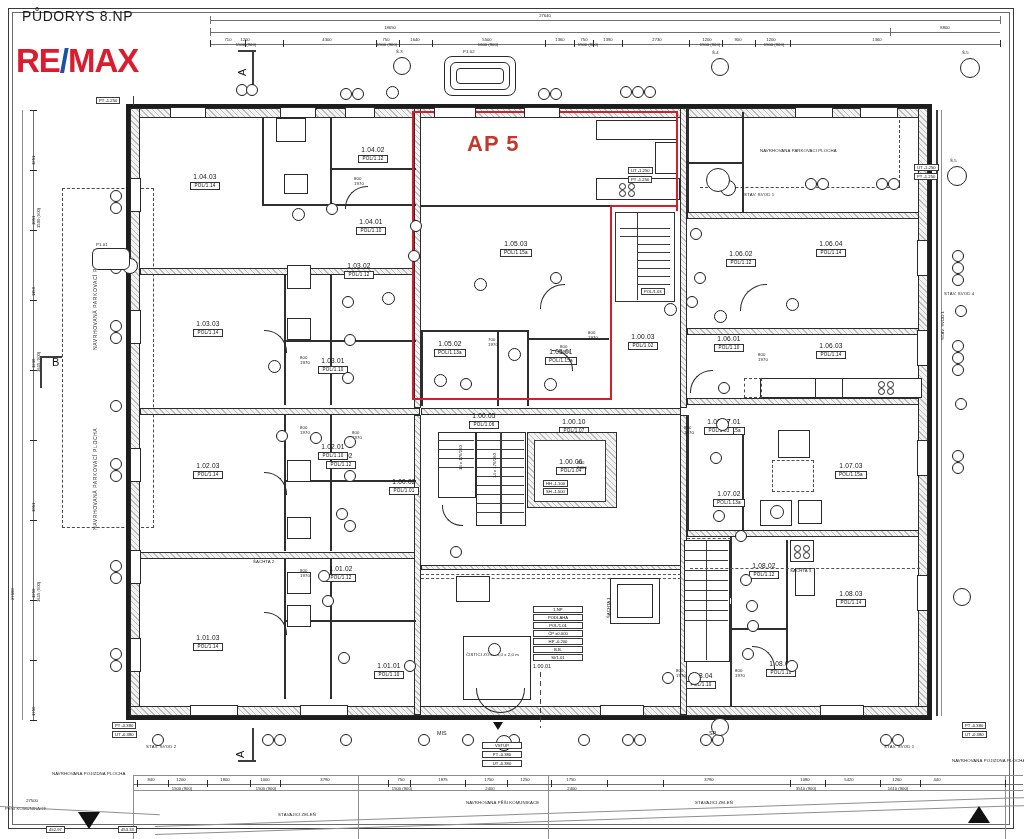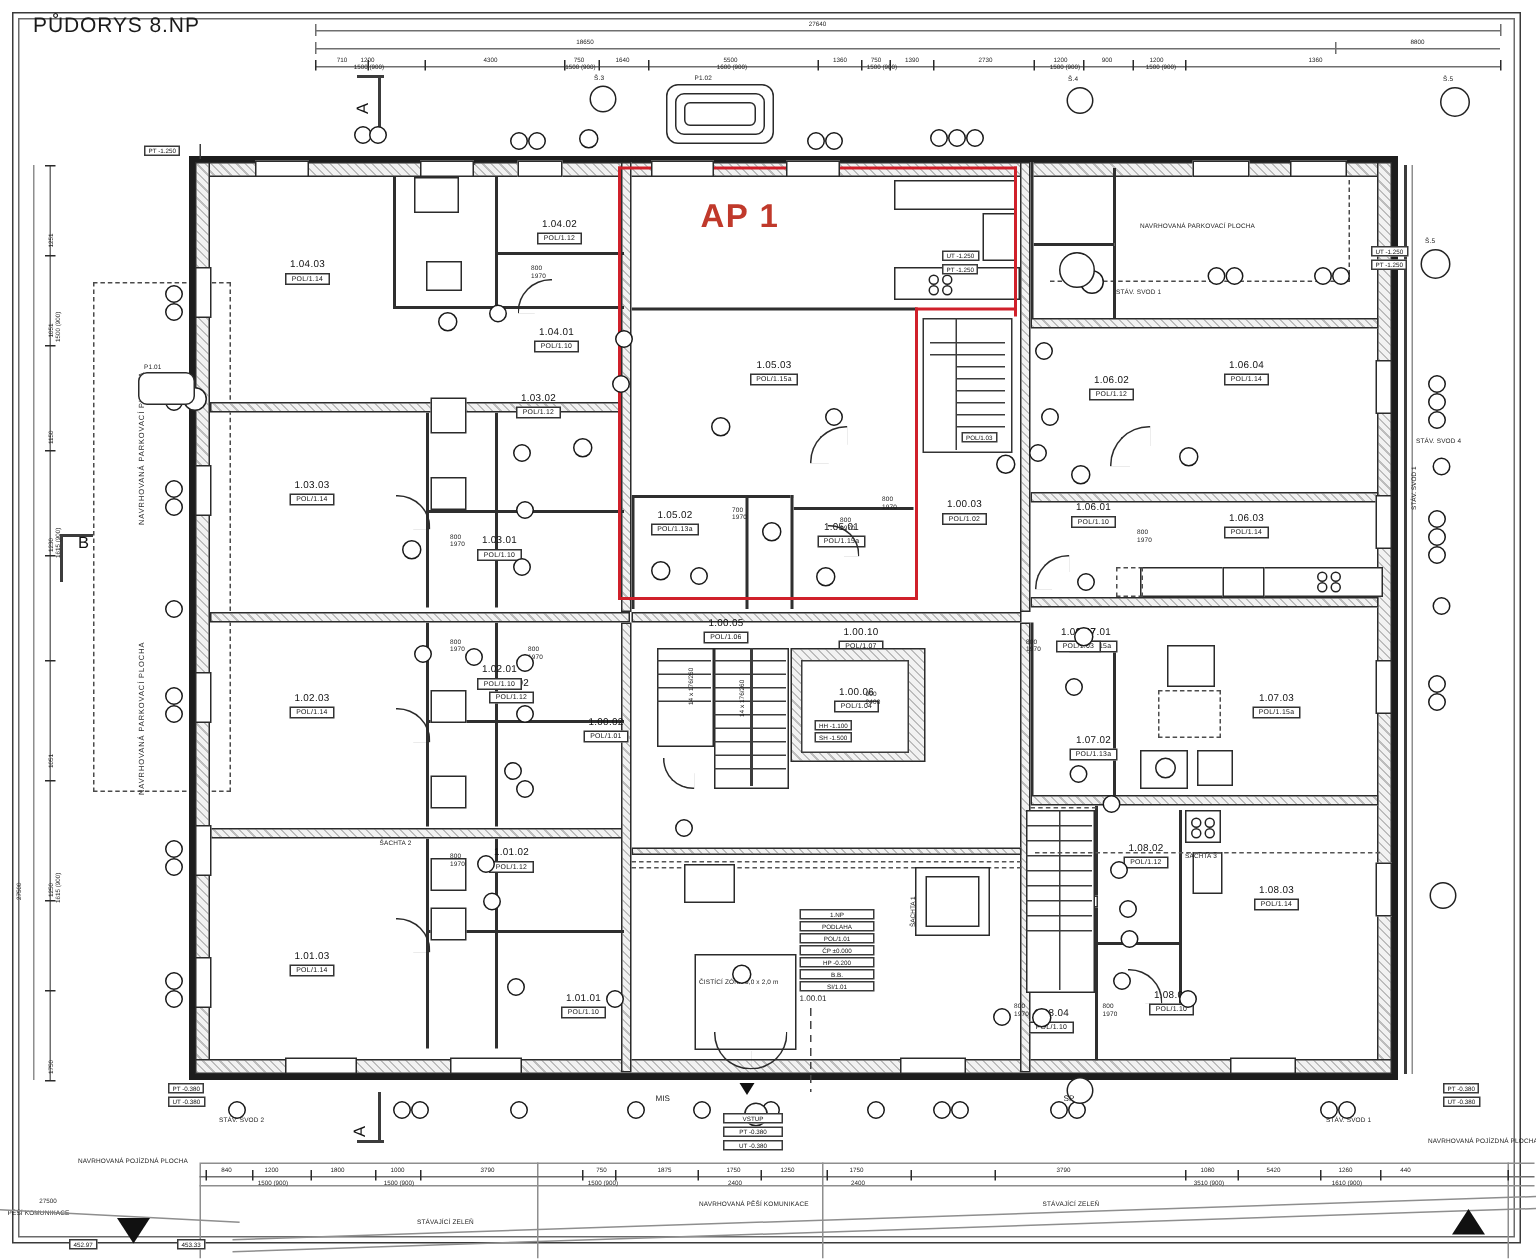--- a/index.html
+++ b/index.html
@@ -72,20 +72,23 @@
 </head>
 <body>
 
 <div id="page">
 
   <div class="sheet-frame"></div>
   <div class="sheet-frame2"></div>
 
   <div class="plan-title">PŮDORYS 8.NP</div>
 
+  <div class="logo">
+    <span class="red">RE</span><span class="blue">/</span><span class="red">MAX</span>
+  </div>
 
   <div>
     <div class="dimline" style="left:210px;top:20px;width:790px;"></div>
     <div class="dimvert" style="left:210px;top:16px;height:8px;"></div>
     <div class="dimvert" style="left:1000px;top:16px;height:8px;"></div>
     <div class="dimtxt" style="left:515px;top:13px;width:60px;">27640</div>
 
     <div class="dimline" style="left:210px;top:32px;width:680px;"></div>
     <div class="dimvert" style="left:210px;top:28px;height:8px;"></div>
     <div class="dimvert" style="left:890px;top:28px;height:8px;"></div>
@@ -318,21 +321,21 @@
   <div class="sq" style="left:596px;top:178px;width:82px;height:20px;"></div>
   <div class="sq" style="left:655px;top:142px;width:20px;height:30px;"></div>
   <div class="circ" style="left:619px;top:183px;width:5px;height:5px;"></div>
   <div class="circ" style="left:628px;top:183px;width:5px;height:5px;"></div>
   <div class="circ" style="left:619px;top:190px;width:5px;height:5px;"></div>
   <div class="circ" style="left:628px;top:190px;width:5px;height:5px;"></div>
 
   <div class="ap5-outline" style="left:412px;top:111px;width:266px;height:100px;border-bottom:none;"></div>
   <div class="ap5-outline" style="left:412px;top:205px;width:200px;height:195px;border-top:none;"></div>
   <div class="ap5-outline" style="left:610px;top:205px;width:68px;height:3px;border:none;border-top:2.6px solid #d0202a;"></div>
-  <div class="ap5-label" style="left:467px;top:131px;">AP 1</div>
+  <div class="ap5-label" style="left:467px;top:131px;">AP 5</div>
 
   <div>
     <div class="sq" style="left:615px;top:212px;width:58px;height:88px;border-color:#333;"></div>
     <div class="ln" style="left:620px;top:228px;width:50px;height:1px;"></div>
     <div class="ln" style="left:620px;top:236px;width:50px;height:1px;"></div>
     <div class="ln" style="left:638px;top:244px;width:32px;height:1px;"></div>
     <div class="ln" style="left:638px;top:252px;width:32px;height:1px;"></div>
     <div class="ln" style="left:638px;top:260px;width:32px;height:1px;"></div>
     <div class="ln" style="left:638px;top:268px;width:32px;height:1px;"></div>
     <div class="ln" style="left:638px;top:276px;width:32px;height:1px;"></div>

